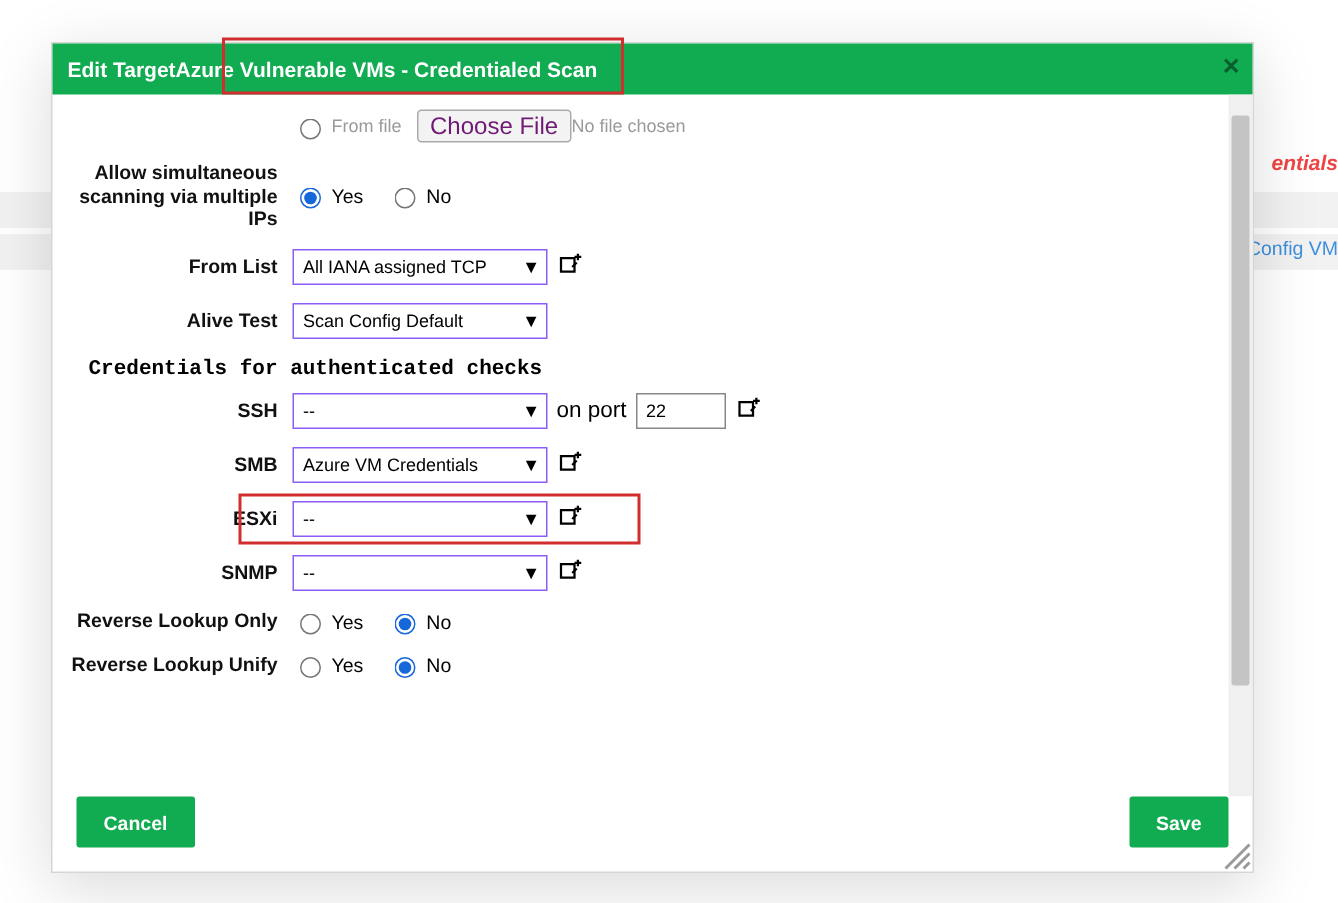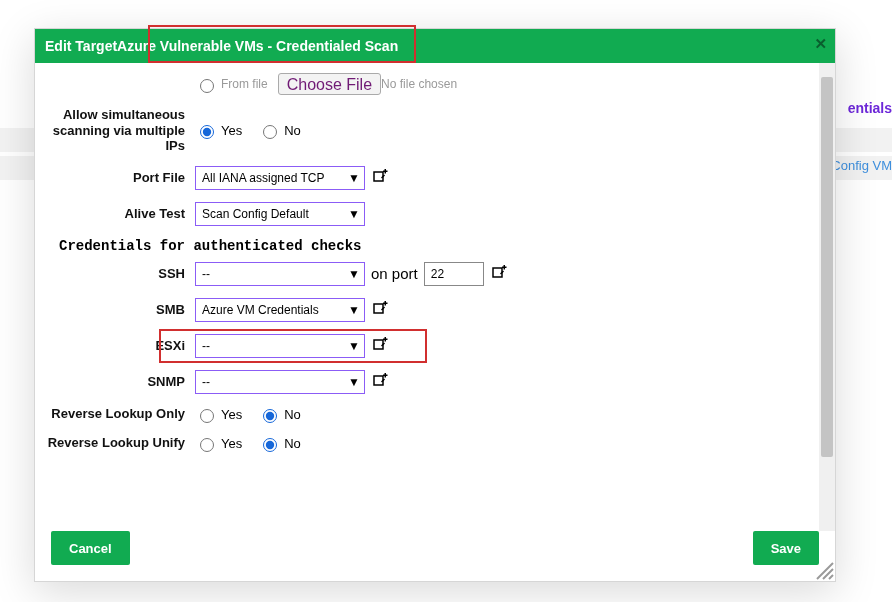--- a/index.html
+++ b/index.html
@@ -1,19 +1,19 @@
 <!DOCTYPE html>
 <html><head>
 <meta charset="utf-8">
 <style>
   * { box-sizing: border-box; font-family: -apple-system, BlinkMacSystemFont, "Segoe UI", Arial, sans-serif; }
   html, body { margin:0; padding:0; width:892px; height:602px; background:#fff; overflow:hidden; }
   .bg-page { position:absolute; top:0; left:0; width:892px; height:602px; background:#fff; }
   .bg-row { position:absolute; left:0; right:0; height:24px; background:#f2f2f2; }
-  .bg-header-right { position:absolute; right:0; top:100px; font-weight:700; font-size:14px; color:#6d28d9; }
+  .bg-header-right { position:absolute; right:0; top:100px; font-weight:700; font-size:14px; color:#ef4444;font-style:italic; }
   .bg-link { position:absolute; right:0; top:158px; color:#3e8fdd; font-size:13px; }
 
   .overlay { position:absolute; top:0; left:0; width:748px; height:602px; pointer-events:none; }
 
   .modal { position:absolute; left:34px; top:28px; width:802px; background:#fff; border:1px solid #d6d6d6; box-shadow:0 10px 40px rgba(0,0,0,.15); pointer-events:auto; }
   .modal-header { background:#11ab51; height:34px; display:flex; align-items:center; padding:0 10px; position:relative; }
   .modal-title-prefix { color:#fff; font-weight:700; font-size:14px; }
   .modal-title-main { color:#fff; font-weight:700; font-size:14px; }
   .highlight-title { position:absolute; left:113px; top:-4px; width:268px; height:38px; border:2px solid #d12f2f; pointer-events:none; }
   .close-x { position:absolute; right:8px; top:6px; color:#0a5e2e; font-size:15px; font-weight:700; cursor:pointer; }
@@ -87,21 +87,21 @@
                 <span>Yes</span>
               </label>
             <label class="radio-lbl">
                 <input type="radio" name="simul" style="">
                 <span>No</span>
               </label>
           </div>
         </div>
 
         <div class="form-row">
-          <div class="label-cell">Port File</div>
+          <div class="label-cell">From List</div>
           <div class="field-cell">
             <div class="select">
                 <span>All IANA assigned TCP</span>
                 <span class="caret">▼</span>
               </div>
             <span class="new-icon">
                 <svg viewBox="0 0 24 24">
                   <path d="M4 4 H16 V16 H4 Z" fill="none" stroke="#000" stroke-width="2"></path>
                   <path d="M16 3 L22 3 M19 0 L19 6" stroke="#000" stroke-width="2"></path>
                   <path d="M18 8 L14 12" stroke="#000" stroke-width="2"></path>

